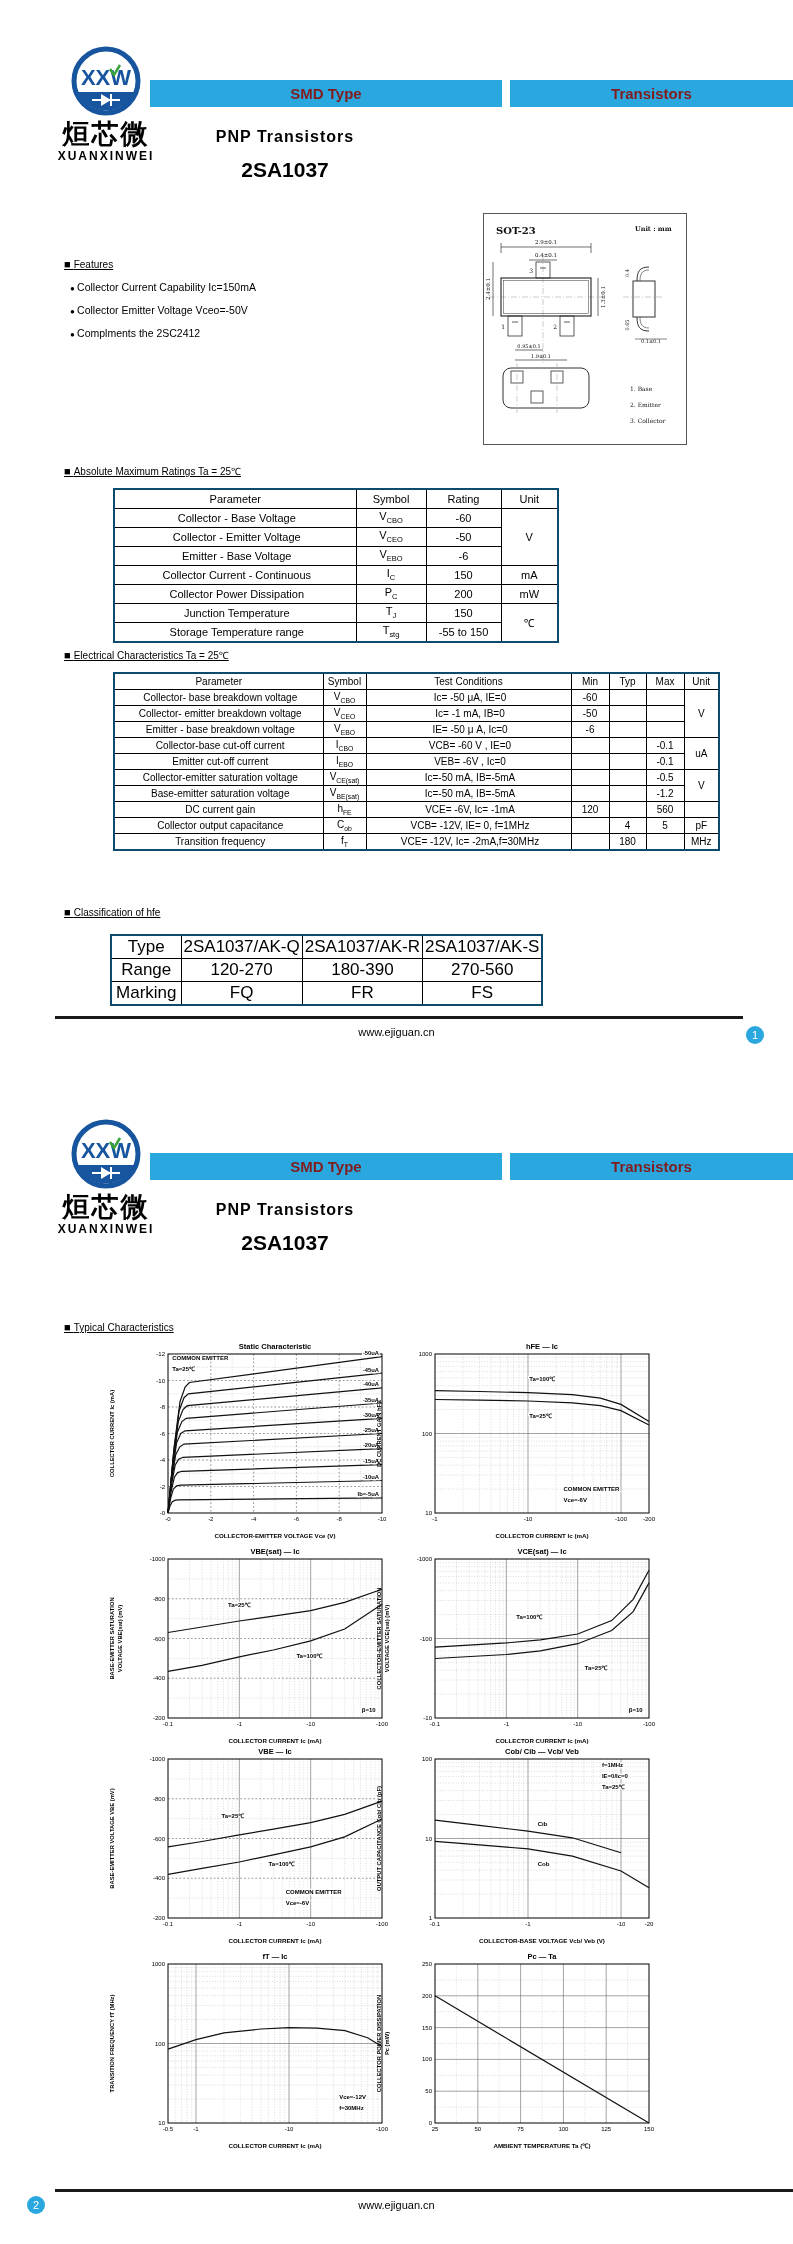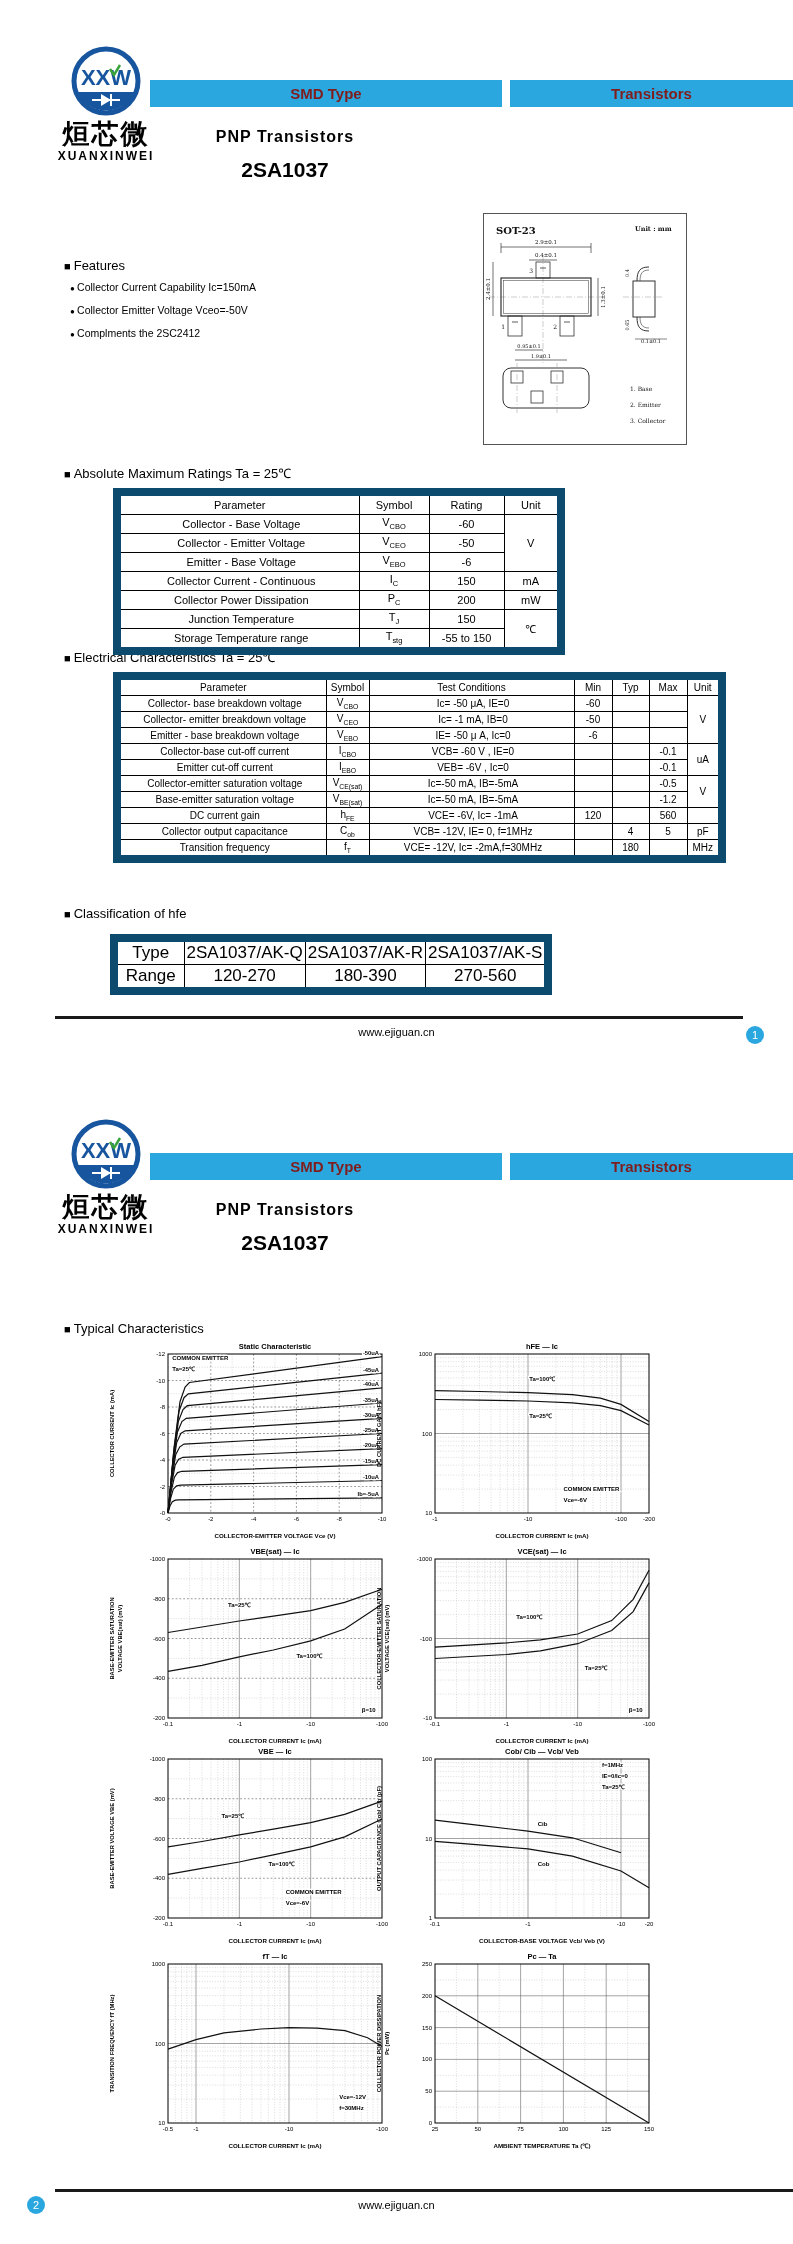--- a/index.html
+++ b/index.html
@@ -12,25 +12,25 @@
   .logo-en{position:absolute;left:30px;top:149px;width:152px;text-align:center;
            font-size:12px;letter-spacing:2px;font-weight:bold;}
   .banner{position:absolute;top:80px;height:27px;color:#7f1d1d;font-size:15px;font-weight:bold;
           display:flex;align-items:center;justify-content:center;}
   .banner-left{left:150px;width:352px;}
   .banner-right{left:510px;width:283px;}
   .t1{position:absolute;left:95px;top:128px;width:380px;text-align:center;
       font-size:16px;font-weight:bold;letter-spacing:1px;}
   .t2{position:absolute;left:95px;top:158px;width:380px;text-align:center;
       font-size:21px;font-weight:bold;}
-  .sec-head{position:absolute;font-size:13px;}
+  .sec-head{position:absolute;font-size:10px;text-decoration:underline;}
   .sec-head::before{content:"■ ";font-size:11px;}
   .feat{position:absolute;font-size:10.5px;}
   .feat::before{content:"● ";font-size:8px;}
-  .dtable{position:absolute;border-collapse:collapse;table-layout:fixed;border:8px solid #0c4a6e;}
+  .dtable{position:absolute;border-collapse:collapse;table-layout:fixed;border:2px solid #0c4a6e;}
   .dtable td{border:1px solid #000;text-align:center;padding:0 2px;overflow:hidden;
              white-space:nowrap;font-weight:normal;}
   .amr td{height:18px;font-size:11px;}
   .elec td{height:15px;font-size:10px;}
   .hfe td{height:22px;font-size:17px;}
   .dtable td.pl{text-align:center;padding-left:5px;}
   sub{font-size:68%;}
   .chart{position:absolute;width:290px;height:200px;}
   .foot-line{position:absolute;height:3px;background:#1a1a1a;}
   .foot-url{position:absolute;width:793px;text-align:center;font-size:11px;}
@@ -346,20 +346,26 @@
           <td>Type</td>
           <td>2SA1037/AK-Q</td>
           <td>2SA1037/AK-R</td>
           <td>2SA1037/AK-S</td>
         </tr>
         <tr>
           <td>Range</td>
           <td>120-270</td>
           <td>180-390</td>
           <td>270-560</td>
+        </tr>
+        <tr>
+          <td>Marking</td>
+          <td>FQ</td>
+          <td>FR</td>
+          <td>FS</td>
         </tr>
       </tbody>
     </table>
     <div class="chart" style="left: 105px; top: 1341px;"><svg width="290" height="200" viewBox="0 0 290 200">
         <line x1="84.4" y1="13" x2="84.4" y2="172" stroke="#aaa" stroke-width="0.4" stroke-dasharray="1,1.6"></line>
         <line x1="105.8" y1="13" x2="105.8" y2="172" stroke="#555" stroke-width="0.6" stroke-dasharray="1.8,2"></line>
         <line x1="127.2" y1="13" x2="127.2" y2="172" stroke="#aaa" stroke-width="0.4" stroke-dasharray="1,1.6"></line>
         <line x1="148.6" y1="13" x2="148.6" y2="172" stroke="#555" stroke-width="0.6" stroke-dasharray="1.8,2"></line>
         <line x1="170" y1="13" x2="170" y2="172" stroke="#aaa" stroke-width="0.4" stroke-dasharray="1,1.6"></line>
         <line x1="191.4" y1="13" x2="191.4" y2="172" stroke="#555" stroke-width="0.6" stroke-dasharray="1.8,2"></line>

